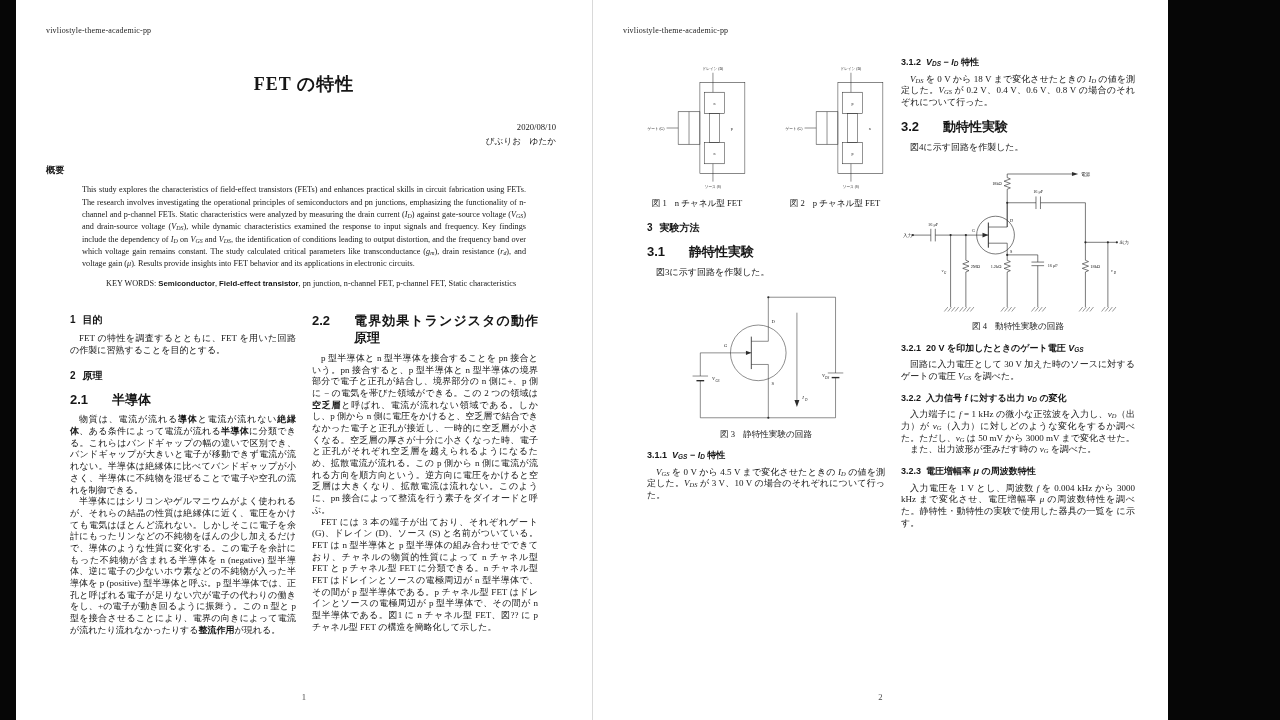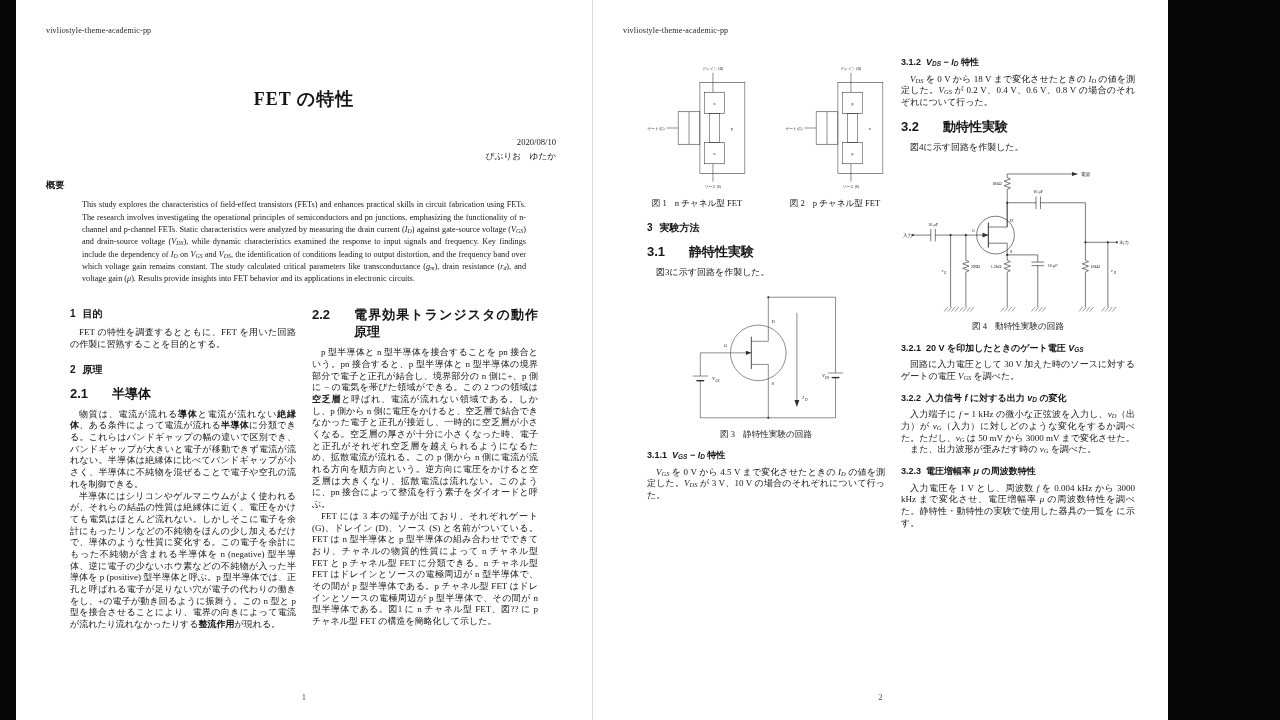--- a/index.html
+++ b/index.html
@@ -2,21 +2,21 @@
 <html><head>
 <meta charset="utf-8">
 <style>
   * { margin:0; padding:0; box-sizing:border-box; }
   html,body { width:1280px; height:720px; }
   body { background:#060606; font-family:"Liberation Serif","DejaVu Serif",serif; color:#161616; overflow:hidden; }
   .spread { display:flex; justify-content:center; width:1184px; height:720px; }
   .page { width:576px; height:720px; background:#ffffff; position:relative; padding:26px 30px 24px; flex:0 0 auto; }
   .page + .page { border-left:1px solid #d9d9d9; }
   .running-head { font-size:8px; color:#222; letter-spacing:.2px; }
-  .doc-title { text-align:center; font-size:18px; font-weight:700; margin-top:52px; letter-spacing:1px; }
+  .doc-title { text-align:center; font-size:18px; font-weight:700; margin-top:37px; letter-spacing:1px; }
   .byline { text-align:right; margin-top:24px; margin-right:6px; font-size:8.6px; line-height:1.65; }
   .abs-heading { text-align:left; font-weight:700; font-size:9.2px; margin-top:16px; }
   .abs-body { margin:7px 36px 0; font-size:8.2px; line-height:1.5; text-align:justify; }
   .keywords { margin:8px 36px 0 60px; font-size:8.2px; line-height:1.55; text-align:justify; }
   .columns { display:flex; gap:16px; margin:18px 24px 0; }
   .col { width:238px; font-size:9px; line-height:1.3; text-align:justify; }
   .h2 { font-size:10px; font-weight:700; margin:12px 0 7px; display:flex; gap:7px; font-family:"Liberation Sans",sans-serif; }
   .h3 { font-size:13px; font-weight:700; margin:10px 0 6px; display:flex; gap:24px; font-family:"Liberation Sans",sans-serif; }
   .h4 { font-size:9px;  font-weight:700; margin:10px 0 5px; display:flex; gap:5px; font-family:"Liberation Sans",sans-serif; }
   .h2:first-child,.h3:first-child,.h4:first-child { margin-top:4px; }
@@ -46,20 +46,21 @@
 
   <div class="page">
     <div class="running-head">vivliostyle-theme-academic-pp</div>
     <div class="doc-title">FET の特性</div>
     <div class="byline">
       <div>2020/08/10</div>
       <div>びぶりお　ゆたか</div>
     </div>
     <div class="abs-heading">概要</div>
     <div class="abs-body"><span>This study explores the characteristics of field-effect transistors (FETs) and enhances practical skills in circuit fabrication using FETs. The research involves investigating the operational principles of semiconductors and pn junctions, emphasizing the functionality of n-channel and p-channel FETs. Static characteristics were analyzed by measuring the drain current (</span><span class="i">I</span><span class="i s">D</span><span>) against gate-source voltage (</span><span class="i">V</span><span class="i s">GS</span><span>) and drain-source voltage (</span><span class="i">V</span><span class="i s">DS</span><span>), while dynamic characteristics examined the response to input signals and frequency. Key findings include the dependency of </span><span class="i">I</span><span class="i s">D</span><span> on </span><span class="i">V</span><span class="i s">GS</span><span> and </span><span class="i">V</span><span class="i s">DS</span><span>, the identification of conditions leading to output distortion, and the frequency band over which voltage gain remains constant. The study calculated critical parameters like transconductance (</span><span class="i">g</span><span class="i s">m</span><span>), drain resistance (</span><span class="i">r</span><span class="i s">d</span><span>), and voltage gain (</span><span class="i">μ</span><span>). Results provide insights into FET behavior and its applications in electronic circuits.</span></div>
+    <div class="keywords"><span>KEY WORDS: </span><span class="b g">Semiconductor</span><span>, </span><span class="b g">Field-effect transistor</span><span>, pn junction, n-channel FET, p-channel FET, Static characteristics</span></div>
 
     <div class="columns">
       <div class="col">
         <div class="h2">
           <span>1</span>
             <span>目的</span>
         </div>
         <p class="body">FET の特性を調査するとともに、FET を用いた回路の作製に習熟することを目的とする。</p>
         <div class="h2">
           <span>2</span>

